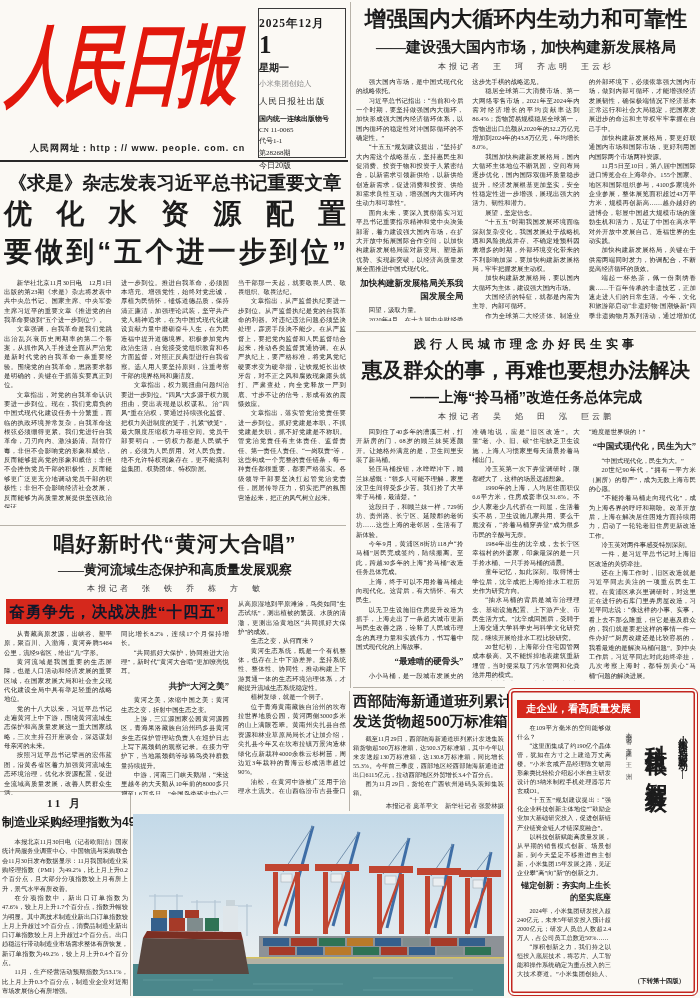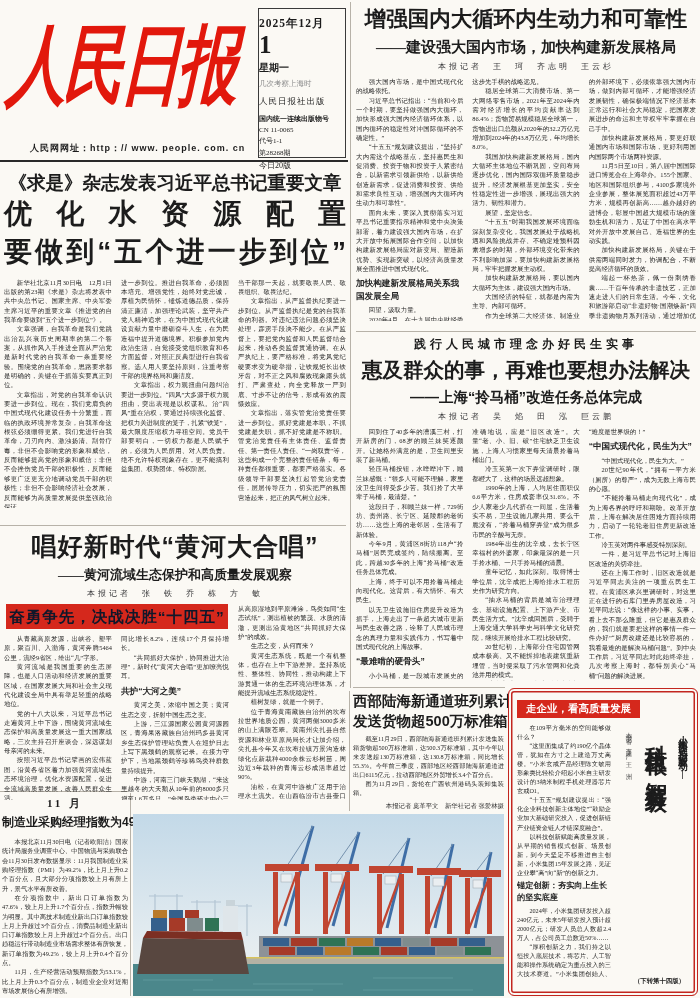--- a/index.html
+++ b/index.html
@@ -43,41 +43,41 @@
   .kicker   { font-weight:900; text-align:center; }
   .headline { font-weight:900; text-align:center; white-space:nowrap; }
   .subhead  { font-weight:bold; text-align:center; }
   .byline   { font-size:8px; text-align:center; letter-spacing:3px; color:#38383a; margin-top:4px; }
   .jh { text-align:justify; text-align-last:justify; white-space:normal; }
 
   .cols { display:flex; gap:9px; overflow:hidden; }
   .col  { flex:1; overflow:hidden; font-size:6.4px; line-height:1.46; color:#262626; text-align:justify; }
   .col p { text-indent:2em; }
   .col p.ni { text-indent:0; }
-  .csub { font-family:Liberation Sans, sans-serif; font-size:8.6px; font-weight:bold;
-          text-align:left; margin:4px 0 3px; text-indent:0; }
+  .csub { font-family:Liberation Serif, serif; font-size:8.6px; font-weight:bold;
+          text-align:right; margin:4px 0 3px; text-indent:0; }
 
   .divider { position:absolute; background:#b7b2a8; }
   .divider.dark { background:#2a2a2a; }
 
   
   .art-top { position:absolute; left:356px; top:4px; width:340px; height:326px; }
   .art-top .headline { font-size:21.5px; }
   .art-top .subhead  { font-size:15px; margin-top:5px; }
   .art-top .cols { height:244px; margin-top:5px; }
 
   
   .art-qiushi { position:absolute; left:4px; top:170px; width:342px; height:352px; }
   .art-qiushi .kicker { font-size:18.5px; font-family:"Liberation Sans",sans-serif; }
   .qs-h { font-family:"Liberation Sans",sans-serif; font-weight:900; font-size:28px; line-height:1.35; }
   .art-qiushi .cols { height:230px; margin-top:7px; }
 
   
   .art-hh { position:absolute; left:4px; top:530px; width:342px; height:280px; }
-  .art-hh .headline { font-size:25px; letter-spacing:1px; }
+  .art-hh .headline { font-size:21px; letter-spacing:1px; }
   .art-hh .subhead  { font-size:13px; margin-top:3px; }
   .hh-body { position:relative; margin-top:5px; height:196px; }
   .hh-banner {
     position:absolute; left:2px; top:0; width:222px; height:25px;
     background:#d5281c; color:#0f172a; font-weight:900; font-size:15.5px;
     text-align:center; line-height:25px; letter-spacing:1px;
     font-family:"Liberation Sans",sans-serif;
   }
   .hh-body .cols { height:196px; }
   .hh-body .col.pushed { padding-top:30px; }
@@ -136,21 +136,21 @@
 
   <div class="masthead">
     <div class="mast-title">人民日报</div>
     <div class="mast-web sans">人民网网址：http：// www. people. com. cn</div>
   </div>
 
   <div class="datebox">
     <div class="db-ym">2025年12月</div>
     <div class="db-day">1</div>
     <div class="db-week">星期一</div>
-    <div class="db-lunar">几次考察上海时</div>
+    <div class="db-lunar">小米集团创始人</div>
     <div class="db-pub">人民日报社出版</div>
     <div class="db-issn-label">国内统一连续出版物号</div>
     <div class="db-small">CN 11-0065</div>
     <div class="db-small">代号1-1</div>
     <div class="db-small">第28268期</div>
     <div class="db-pages">今日20版</div>
   </div>
 
   <div class="divider dark" style="left:0;top:160px;width:348px;height:2px"></div>
   <div class="divider" style="left:350px;top:2px;width:1px;height:686px"></div>

